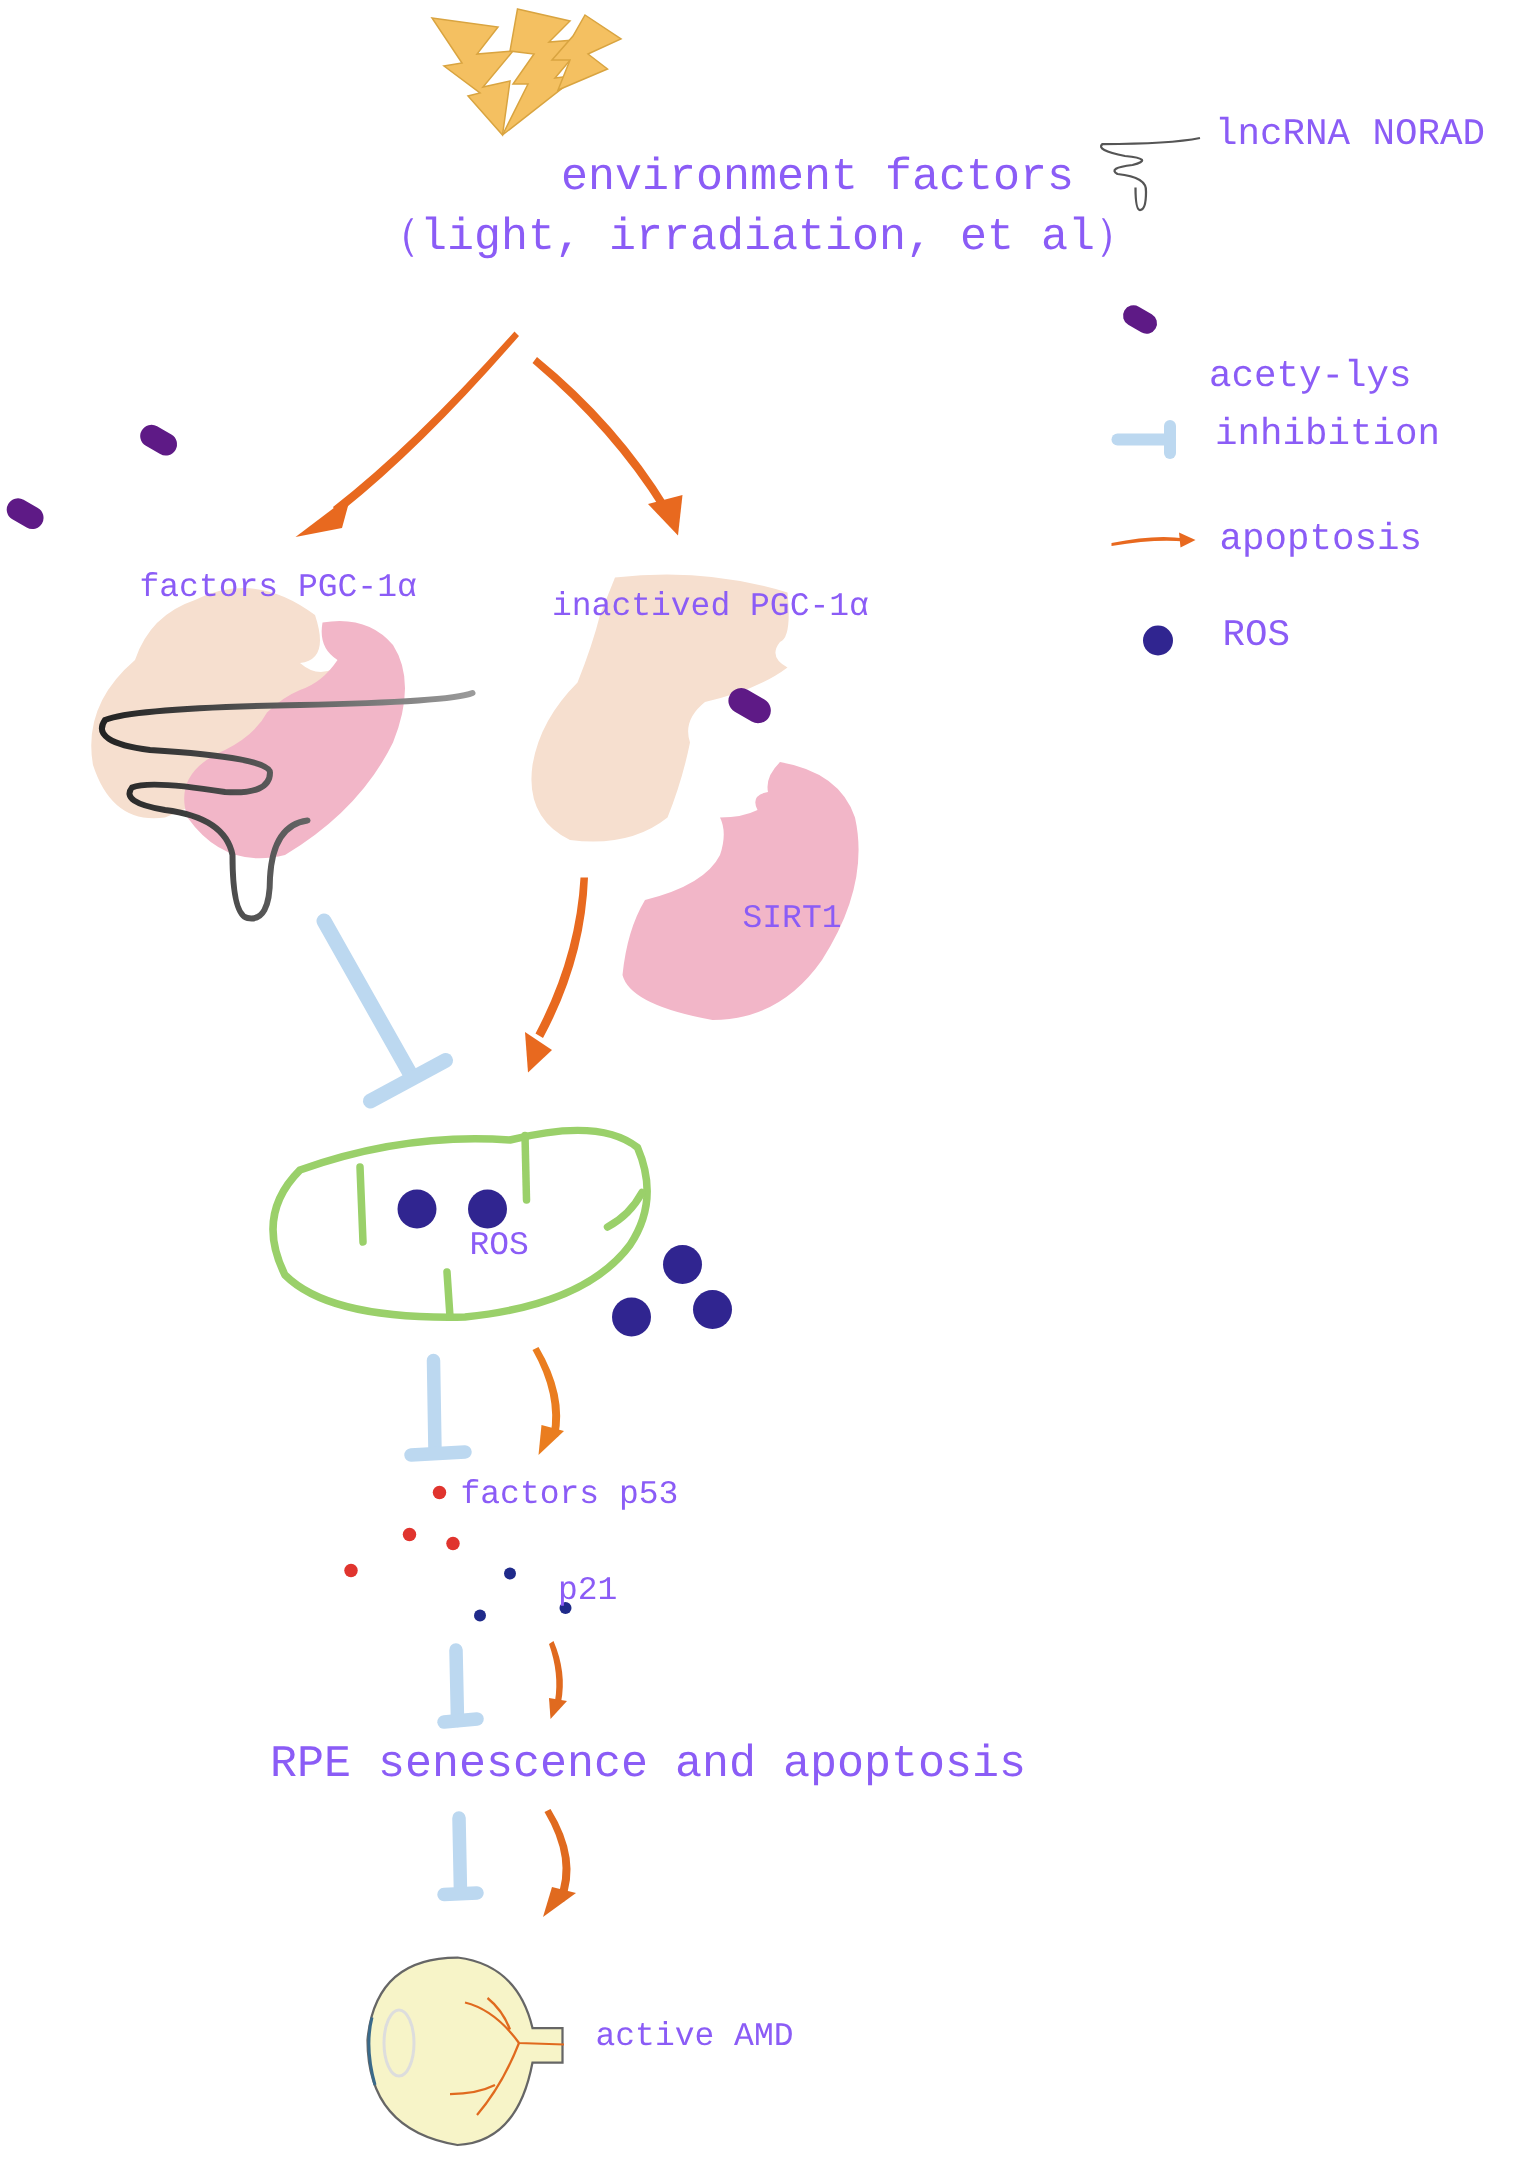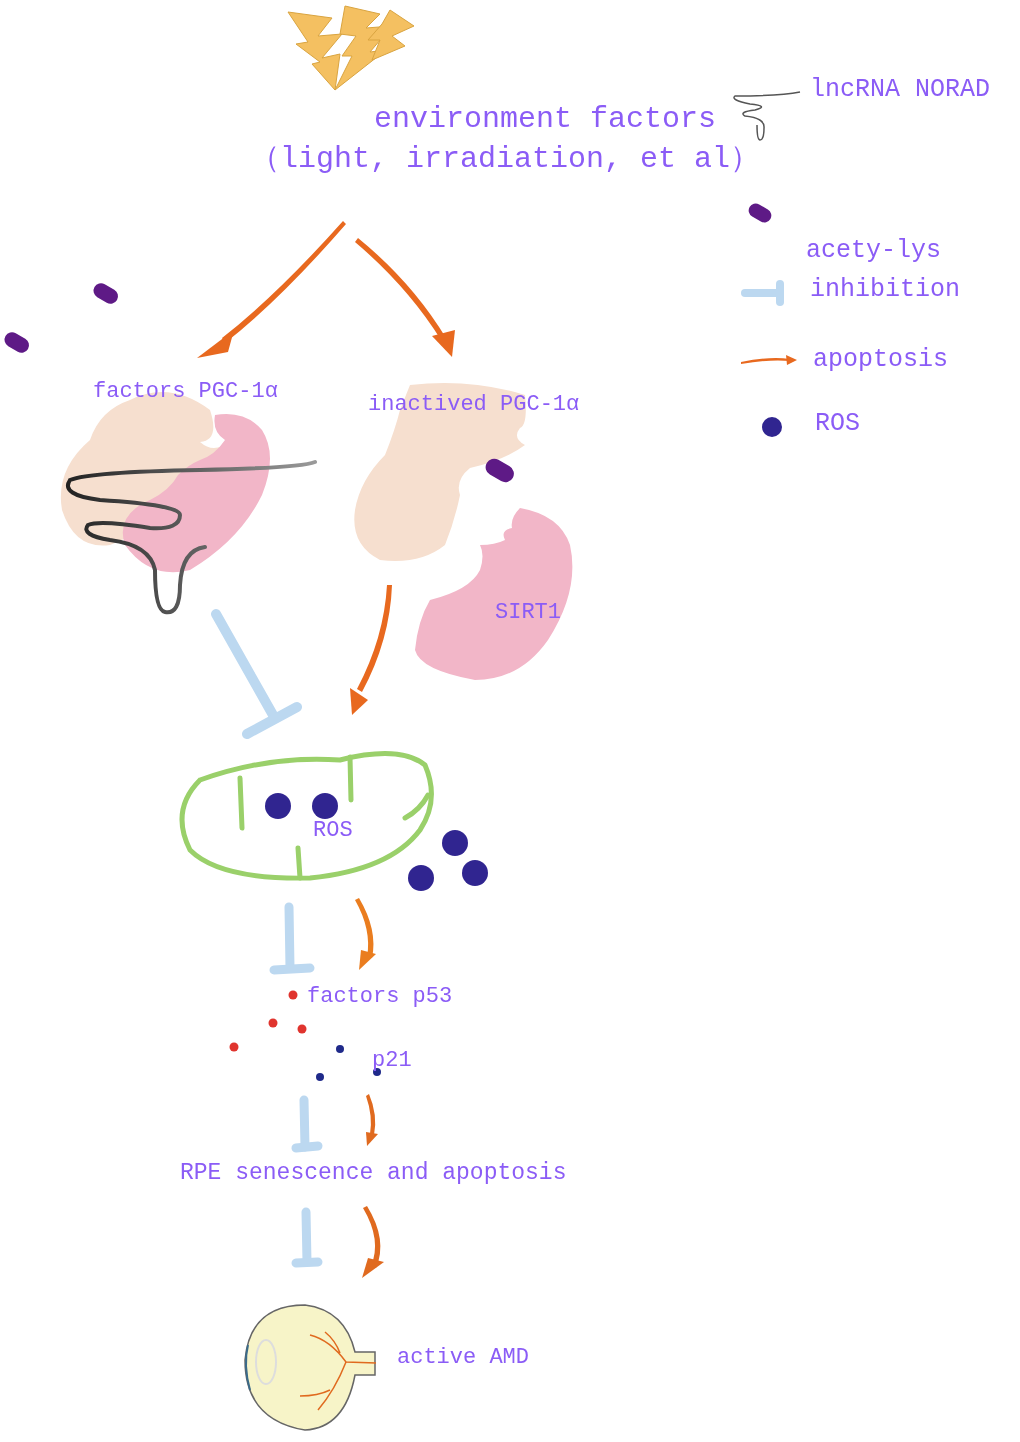--- a/index.html
+++ b/index.html
@@ -2,21 +2,21 @@
 <html><head>
 <meta charset="utf-8">
 <style>
   html, body { margin:0; padding:0; background:#ffffff; }
   #canvas { position:relative; width:1020px; height:1442px; overflow:hidden; background:#fff; }
   #art { position:absolute; left:0; top:0; }
   .lbl { position:absolute; font-family:Liberation Mono, monospace; color:#8b5cf6; white-space:nowrap; line-height:1; }
   .t-title { font-size:30px; left:0; width:716px; text-align:right; }
   .t-l { font-size:25px; }
   .t-m { font-size:22px; }
-  .t-s { font-size:23px; }
+  .t-s { font-size:30px; }
 </style>
 </head>
 <body>
 
 <div id="canvas">
 <svg id="art" width="1020" height="1442" viewBox="0 0 1020 1442" xmlns="http://www.w3.org/2000/svg">
   <defs>
     <linearGradient id="ribbon" x1="0" y1="0" x2="1" y2="0">
       <stop offset="0" stop-color="#222"></stop>
       <stop offset="1" stop-color="#9a9a9a"></stop>

